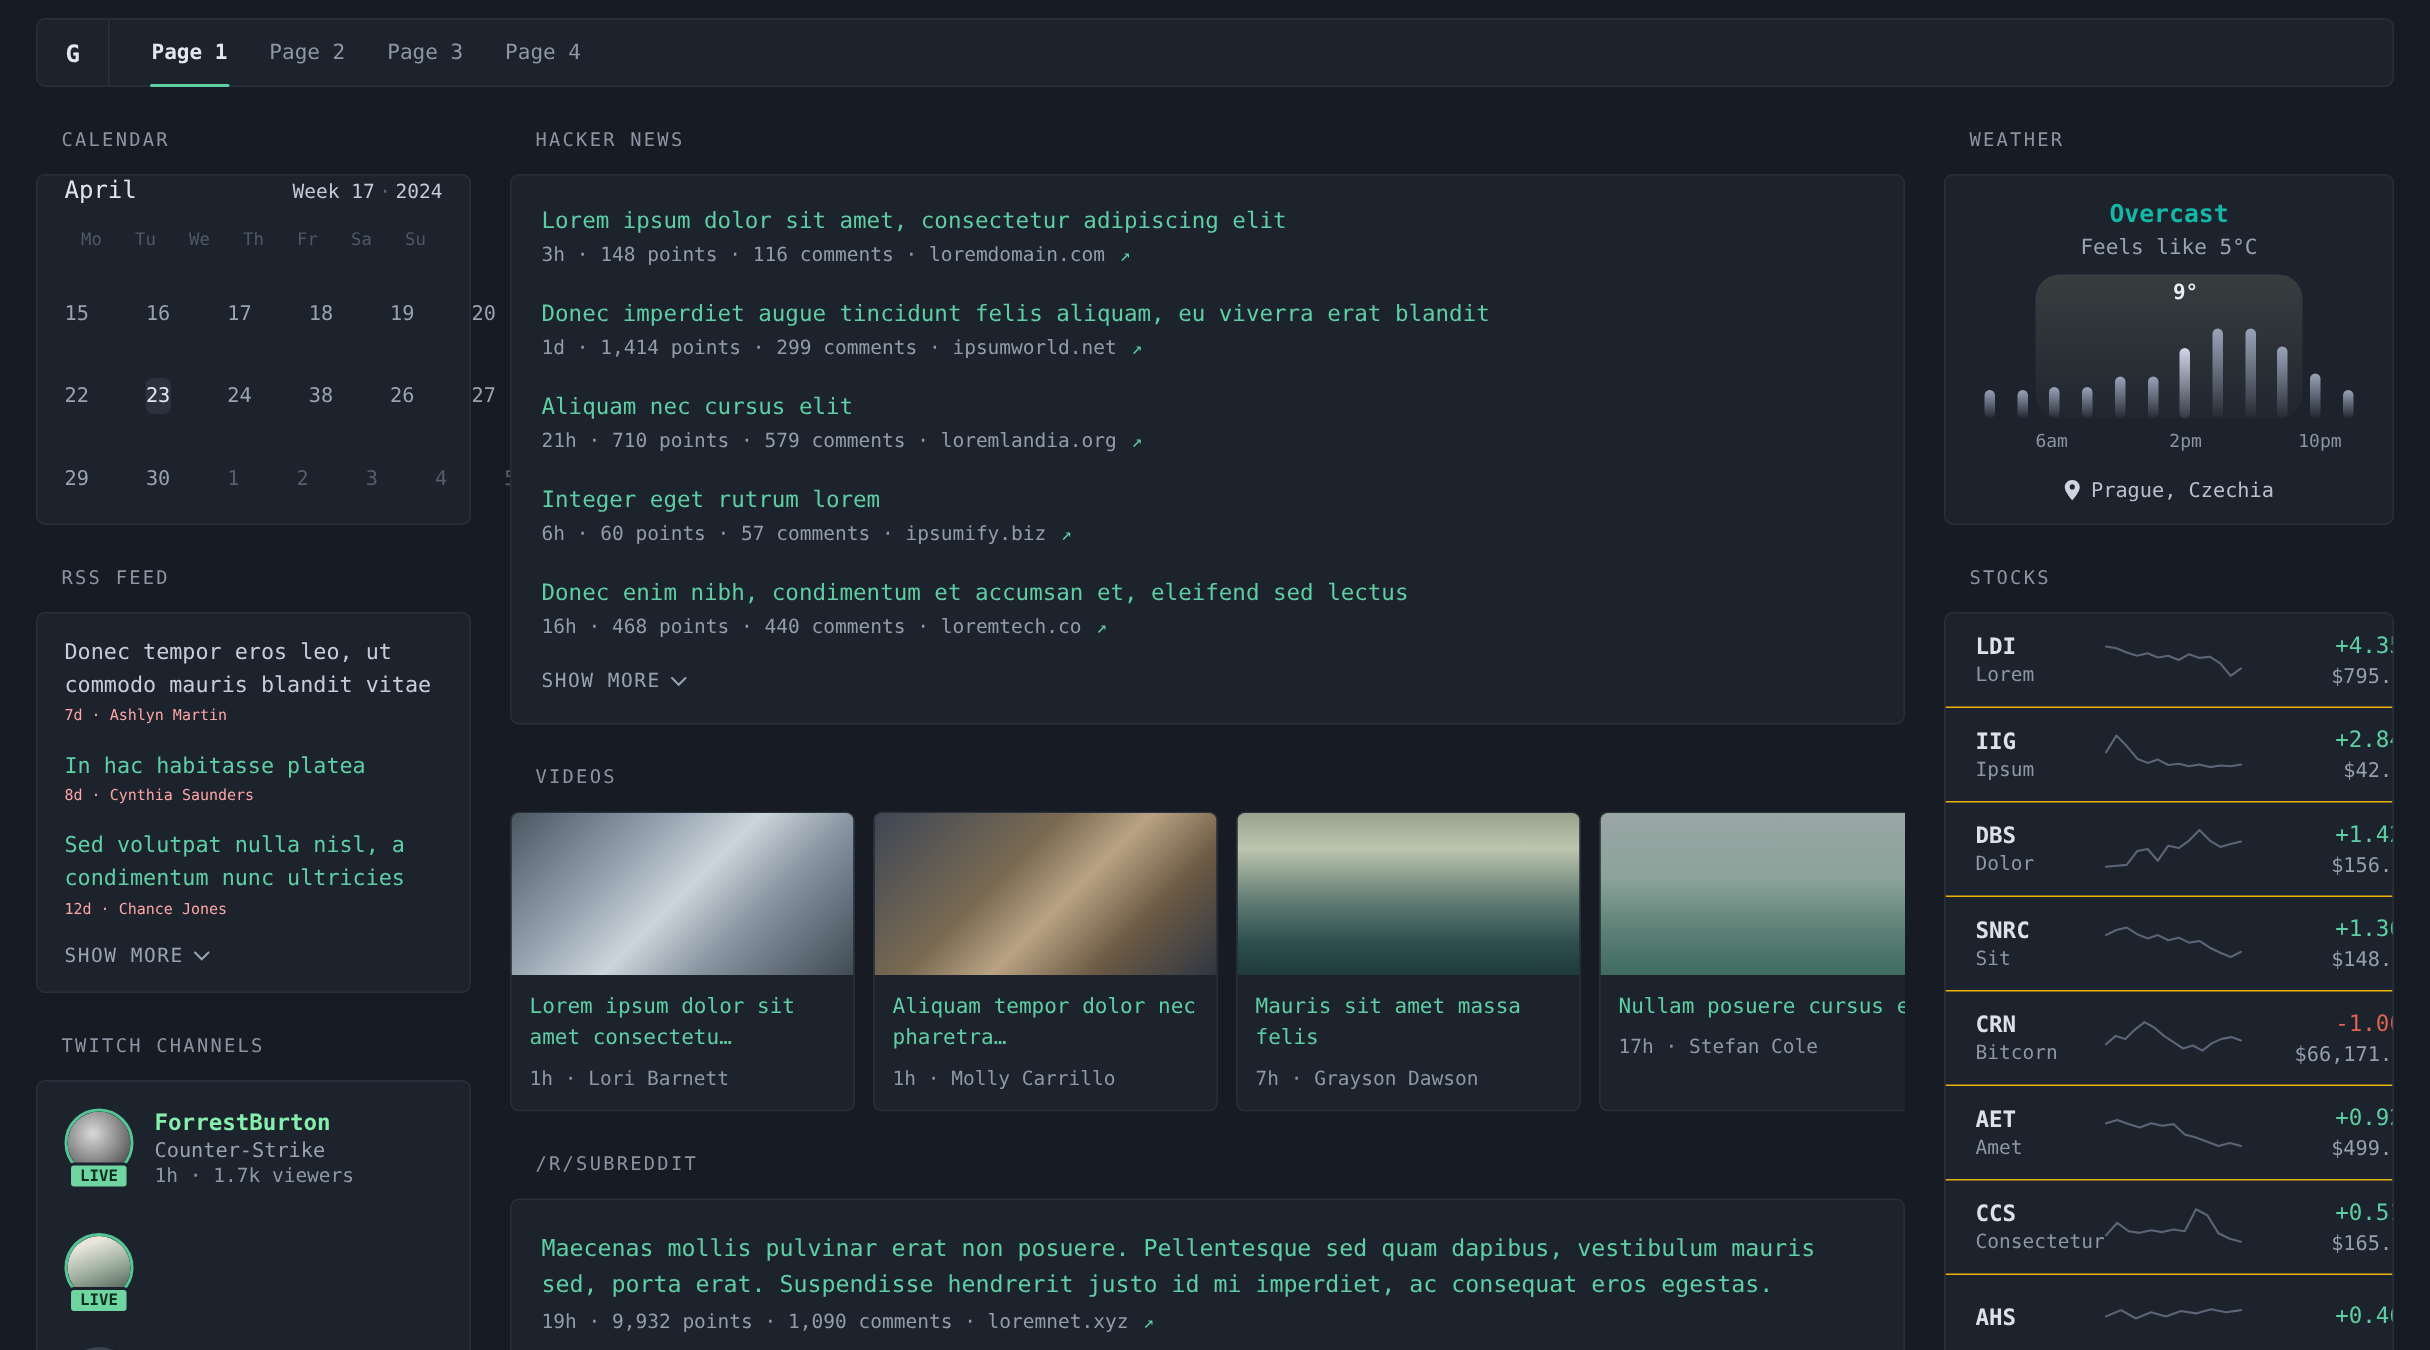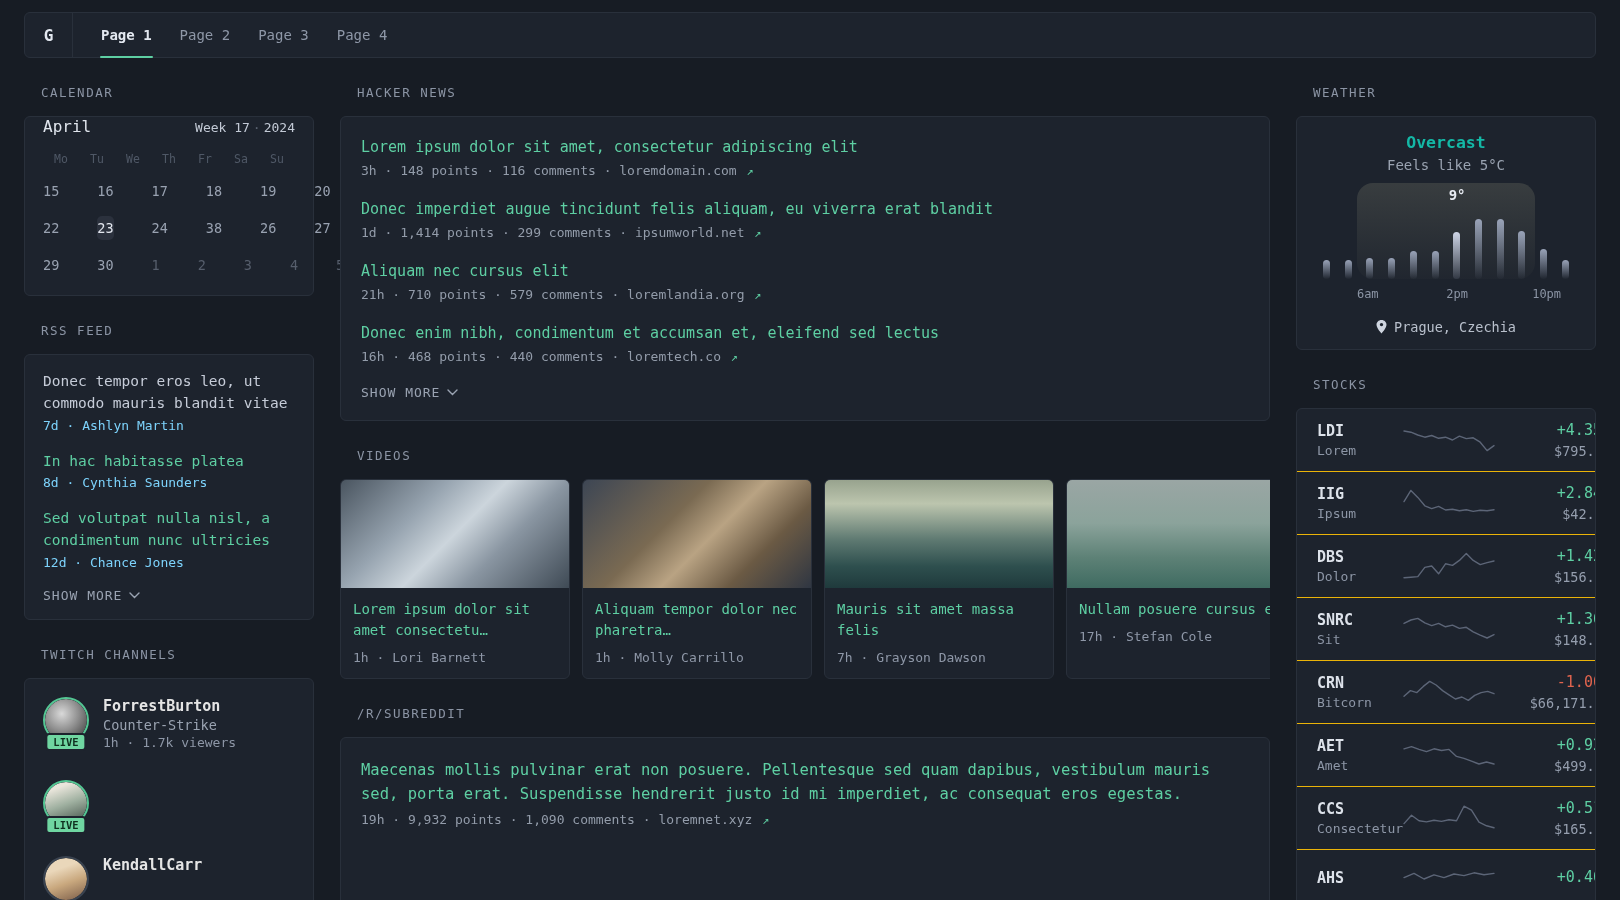--- a/index.html
+++ b/index.html
@@ -45,32 +45,32 @@
   
   .calendar { padding:0 18px 18px 18px; }
   .cal-top { display:flex; justify-content:space-between; align-items:baseline; }
   .cal-month { font-size:16px; color:#e0e5ed; }
   .cal-week { font-size:13px; color:#c3cad6; }
   .cal-week .dot { color:#5a6370; padding:0 3px; }
   .cal-weekdays, .cal-row {
     display:grid; grid-template-columns:repeat(7,1fr); text-align:center;
   }
   .cal-weekdays { margin-top:16px; font-size:11.5px; color:#4f5866; }
-  .cal-row { margin-top:13px; font-size:13.5px; color:#99a2b1;gap:38px; }
+  .cal-row { margin-top:31px; font-size:13.5px; color:#99a2b1;gap:38px; }
   .cal-row span { padding:4px 0; }
   .cal-row .sel {
     background:#2b313d; color:#e1e5ed; border-radius:5px;
   }
   .cal-row .dim { color:#565e6c; }
   
   .rss { padding:16px 18px; }
   .rss-item { margin-bottom:18px; }
   .rss-title { font-size:14.5px; line-height:1.5; color:#5ecfa3; cursor:pointer; }
   .rss-title.muted { color:#c6ccd8; }
-  .rss-meta { margin-top:3px; font-size:13px; color:#7dd3fc; }
+  .rss-meta { margin-top:3px; font-size:10px; color:#fca5a5; }
   .show-more {
     display:flex; align-items:center; gap:7px;
     font-size:13px; letter-spacing:1px; color:#9aa3b2; cursor:pointer; margin-top:16px;
   }
   
   .twitch { padding:18px; }
   .tw-row { display:flex; margin-bottom:30px; cursor:pointer; }
   .tw-row:last-child { margin-bottom:0; }
   .tw-avatar { position:relative; width:46px; height:46px; flex:none; }
   .av-ring {
@@ -81,21 +81,21 @@
   .av-img { width:100%; height:100%; border-radius:50%; }
   .av-1 { background:radial-gradient(circle at 40% 35%, #d9d9d9 0%, #8f8f8f 45%, #2e2e2e 100%); }
   .av-2 { background:linear-gradient(160deg,#e9e5db 18%,#9fb0a0 52%,#3c4a42 100%); }
   .av-3 { background:linear-gradient(160deg,#ead7ba 28%,#c9a87e 58%,#7a5c48 100%); }
   .live-badge {
     position:absolute; bottom:-8px; left:50%; transform:translateX(-50%);
     background:#6fd6a1; color:#10301f; font-size:10.5px; font-weight:bold;
     padding:1px 6px; border-radius:4px; border:2px solid #1d232d;
   }
   .tw-info { margin-left:14px; }
-  .tw-name { font-size:15px; color:#e5e5e5; font-weight:bold; }
+  .tw-name { font-size:15px; color:#86efac; font-weight:bold; }
   .tw-cat  { margin-top:2px; font-size:13.5px; color:#9aa3b1; }
   .tw-meta { margin-top:2px; font-size:13px; color:#8e97a7; }
   
   .hn { padding:20px; }
   .hn-item { margin-bottom:21px; }
   .hn-title { font-size:15px; color:#5ecfa3; line-height:1.4; cursor:pointer; }
   .hn-meta { margin-top:5px; font-size:13px; color:#939caa; }
   .ext-arrow { color:#5ecfa3; font-size:12px; margin-left:2px; cursor:pointer; }
   .sub { padding:20px; min-height:230px; }
   .sub-title { font-size:15.5px; color:#5ecfa3; line-height:1.55; cursor:pointer; }
@@ -289,20 +289,24 @@
         <div class="hn-title">Lorem ipsum dolor sit amet, consectetur adipiscing elit</div>
         <div class="hn-meta"><span>3h · 148 points · 116 comments · loremdomain.com</span> <span class="ext-arrow">↗</span></div>
       </div>
       <div class="hn-item">
         <div class="hn-title">Donec imperdiet augue tincidunt felis aliquam, eu viverra erat blandit</div>
         <div class="hn-meta"><span>1d · 1,414 points · 299 comments · ipsumworld.net</span> <span class="ext-arrow">↗</span></div>
       </div>
       <div class="hn-item">
         <div class="hn-title">Aliquam nec cursus elit</div>
         <div class="hn-meta"><span>21h · 710 points · 579 comments · loremlandia.org</span> <span class="ext-arrow">↗</span></div>
+      </div>
+      <div class="hn-item">
+        <div class="hn-title">Integer eget rutrum lorem</div>
+        <div class="hn-meta"><span>6h · 60 points · 57 comments · ipsumify.biz</span> <span class="ext-arrow">↗</span></div>
       </div>
       <div class="hn-item">
         <div class="hn-title">Donec enim nibh, condimentum et accumsan et, eleifend sed lectus</div>
         <div class="hn-meta"><span>16h · 468 points · 440 comments · loremtech.co</span> <span class="ext-arrow">↗</span></div>
       </div>
       <div class="show-more">
         <span>SHOW MORE</span>
         <svg width="11" height="7" viewBox="0 0 11 7">
             <path d="M1 1 L5.5 5.5 L10 1" fill="none" stroke="#9aa3b2" stroke-width="1.4" stroke-linecap="round"></path>
           </svg>

